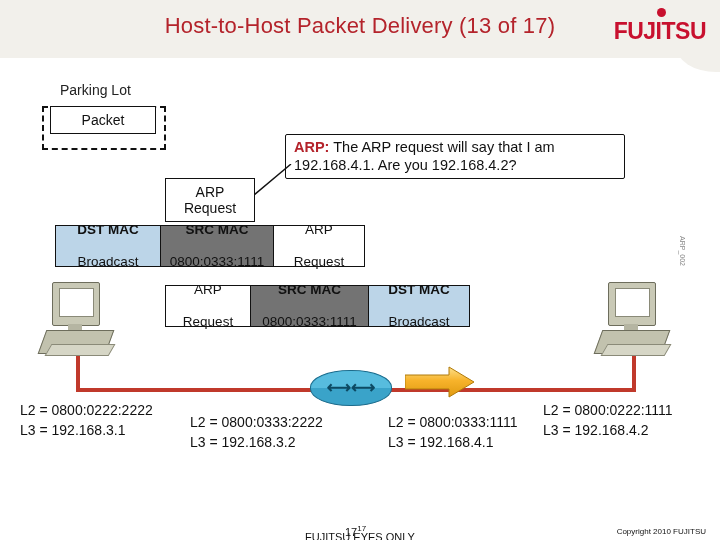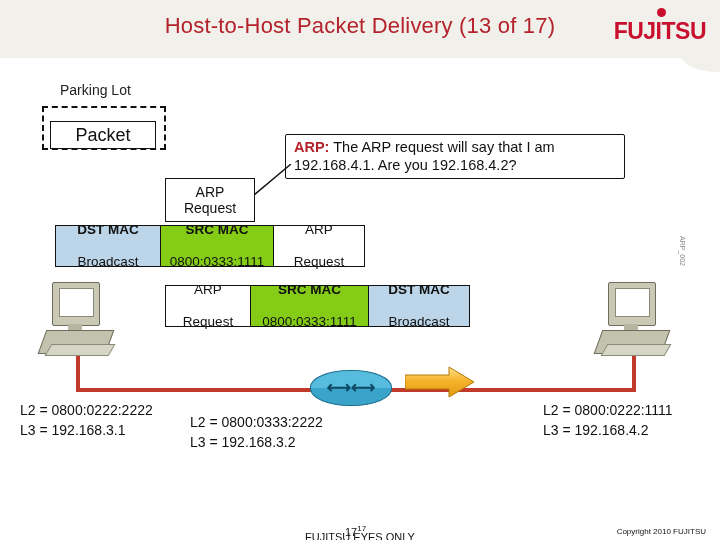--- a/index.html
+++ b/index.html
@@ -44,24 +44,24 @@
 
   
   .parking-label{
     position:absolute;left:60px;top:22px;font-size:14px;color:#222;
   }
   .parking-box{
     position:absolute;left:42px;top:46px;width:120px;height:40px;
     border:2px dashed #111;background:#ffffff;
   }
   .packet-box{
-    position:absolute;left:50px;top:61px;width:104px;height:26px;
+    position:absolute;left:50px;top:46px;width:104px;height:26px;
     border:1px solid #111;background:#ffffff;
     display:flex;align-items:center;justify-content:center;
-    font-size:18px;color:#111;
+    font-size:14px;color:#111;
   }
 
   
   .callout{
     position:absolute;left:285px;top:74px;width:340px;height:45px;
     border:1px solid #111;background:#ffffff;border-radius:2px;
     display:flex;align-items:center;
     padding:0 8px;box-sizing:border-box;
     font-size:14.5px;color:#111;line-height:1.2;justify-content:flex-end;
   }
@@ -83,21 +83,21 @@
   .cell{
     position:absolute;top:0;height:40px;box-sizing:border-box;
     display:flex;flex-direction:column;align-items:center;justify-content:center;
     font-size:13.5px;color:#111;line-height:1.15;text-align:center;
     border-right:1px solid #111;
     gap:16px;
   }
   .cell:last-child{border-right:none;}
   .cell .b{font-weight:bold;}
   .c-blue{background:#bcd5e8;}
-  .c-tan{background:#84cc16;text-align:center;}
+  .c-tan{background:#737373;text-align:center;}
   .c-white{background:#ffffff;}
 
   
   .pc{position:absolute;}
   .pc .monitor{
     position:absolute;left:10px;top:0;width:46px;height:42px;
     background:#c9c9b6;border:1px solid #6d6d5c;border-radius:2px;
   }
   .pc .screen{
     position:absolute;left:6px;top:5px;width:33px;height:27px;
@@ -263,20 +263,24 @@
   </svg>
 
   <div class="lbl" style="left:20px;top:340px;">
     <div>L2 = 0800:0222:2222</div>
     <div>L3 = 192.168.3.1</div>
   </div>
   <div class="lbl" style="left:190px;top:352px;">
     <div>L2 = 0800:0333:2222</div>
     <div>L3 = 192.168.3.2</div>
   </div>
+  <div class="lbl" style="left:388px;top:352px;">
+    <div>L2 = 0800:0333:1111</div>
+    <div>L3 = 192.168.4.1</div>
+  </div>
   <div class="lbl" style="left:543px;top:340px;">
     <div>L2 = 0800:0222:1111</div>
     <div>L3 = 192.168.4.2</div>
   </div>
 
 </div>
 
 <div class="sidetext">ARP_002</div>
 
 <div class="footer-page">

